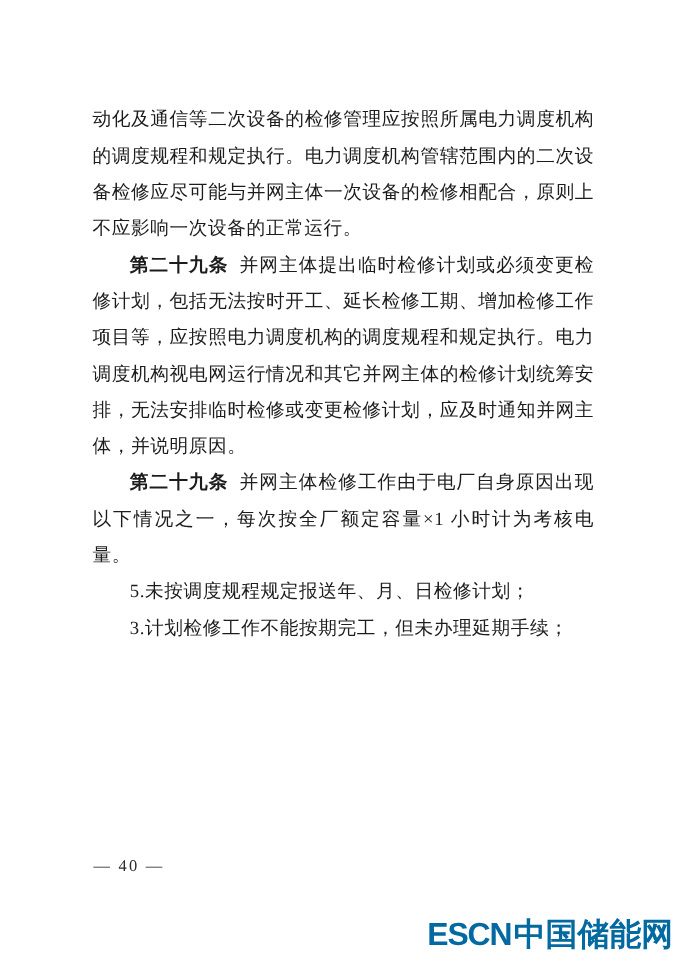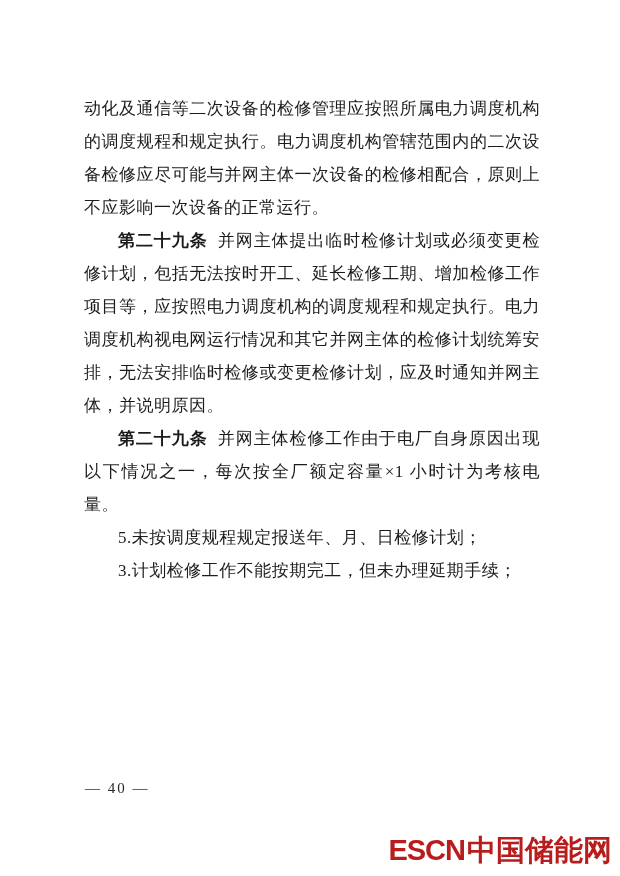--- a/index.html
+++ b/index.html
@@ -53,21 +53,21 @@
     font-family: "Liberation Serif", "DejaVu Serif", serif;
   }
   .watermark {
     position: absolute;
     right: 8px;
     top: 832px;
     font-family: "Liberation Sans", "DejaVu Sans", sans-serif;
     font-weight: bold;
     font-size: 29px;
     line-height: 36px;
-    color: #b91c1c;
+    color: #0369a1;
     white-space: nowrap;
   }
   .wm-latin {
     letter-spacing: -1px;
     margin-right: 2px;
   }
   .wm-cjk {
     letter-spacing: 0px;
   }
 </style>

